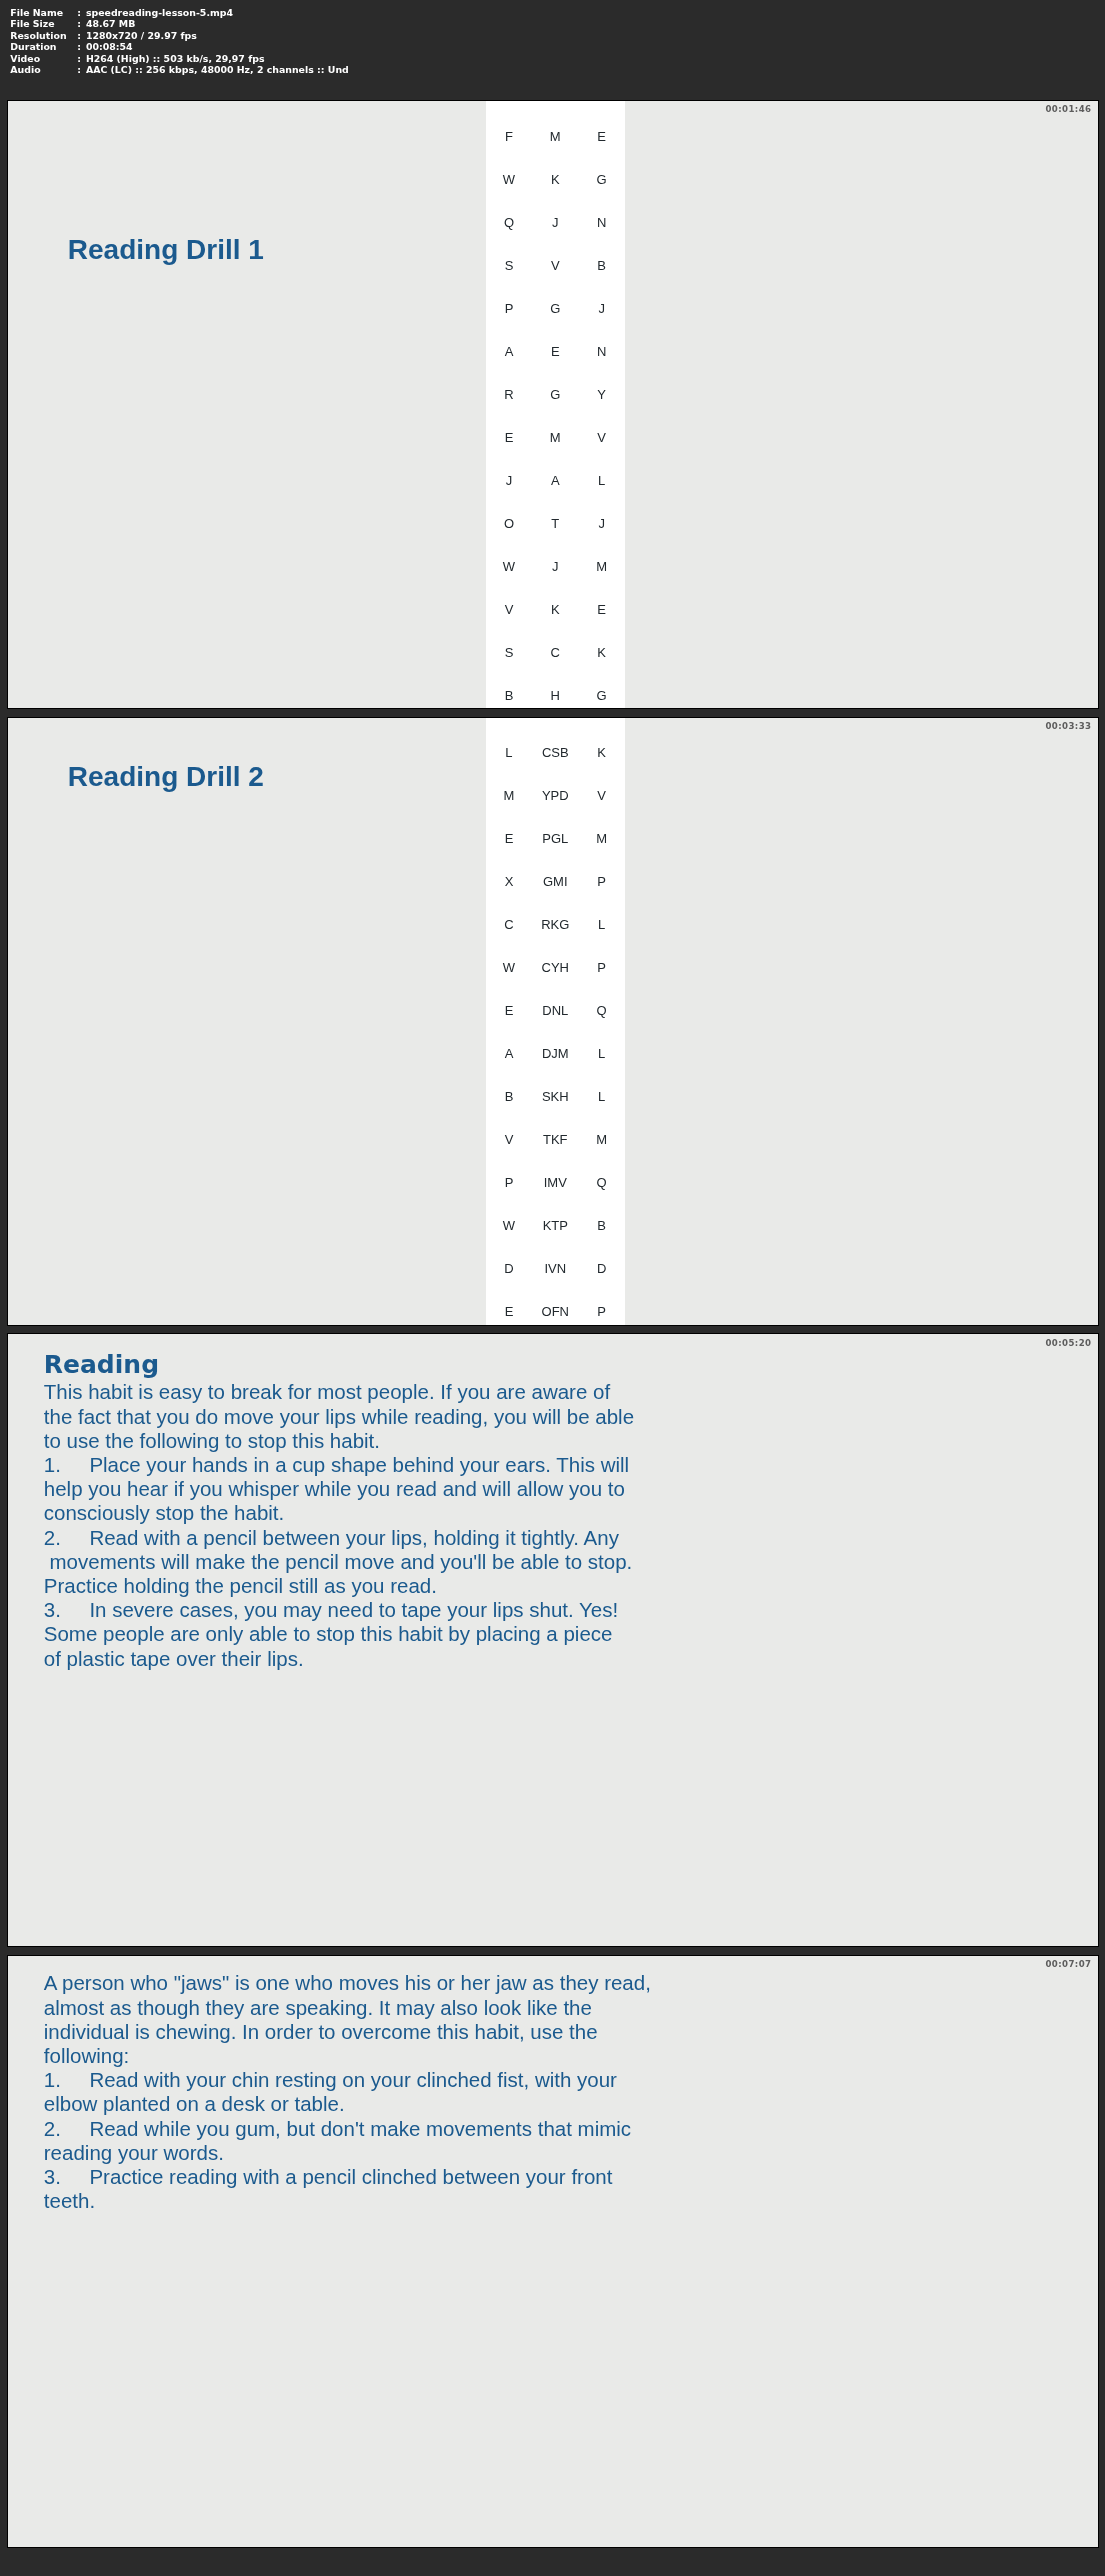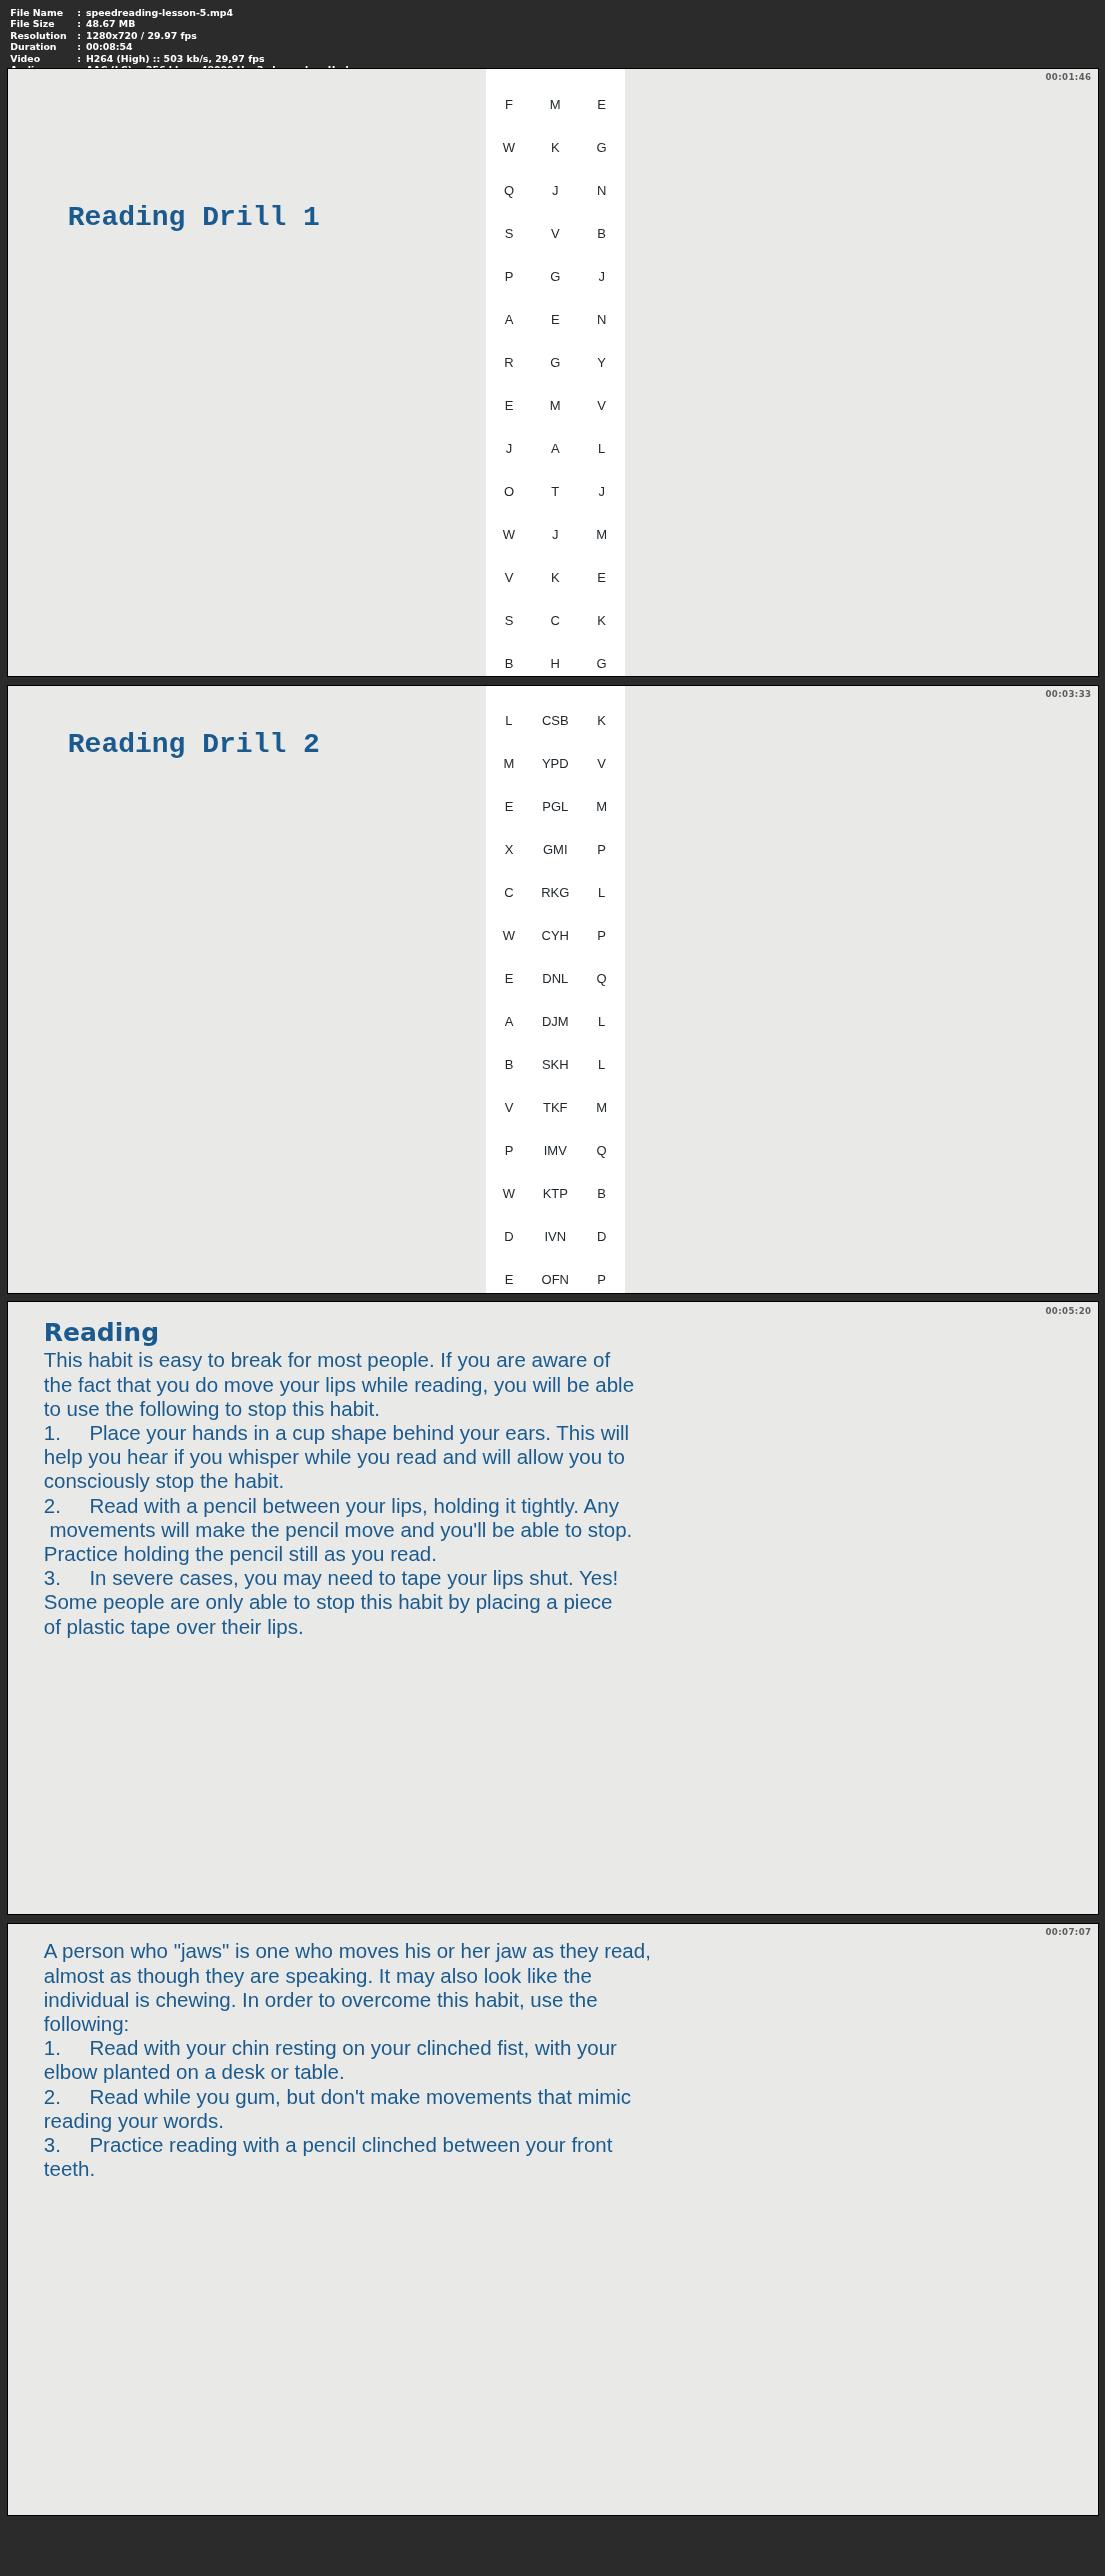--- a/index.html
+++ b/index.html
@@ -15,21 +15,21 @@
     width: 1106px;
     min-height: 2576px;
     background: #2b2b2b;
     position: relative;
     box-sizing: border-box;
   }
 
   
   .header {
     width: 1106px;
-    height: 68px;
+    height: 100px;
     background: #2b2b2b;
     position: relative;
     box-sizing: border-box;
   }
   .meta {
     position: absolute;
     left: 10.3px;
     top: 6.8px;
     color: #ffffff;
     font-size: 9.4px;
@@ -91,21 +91,21 @@
     height: 609px;
     display: block;
   }
   .drill-title {
     position: absolute;
     left: 60px;
     top: 133px;
     color: #1b5a8e;
     font-size: 28px;
     font-weight: bold;
-    font-family: Liberation Mono, monospace;
+    font-family: Liberation Sans, sans-serif;
   }
   .drill-col {
     position: absolute;
     left: 478px;
     top: 0;
     width: 139px;
     height: 100%;
     background: #ffffff;
   }
   .drill-table {

